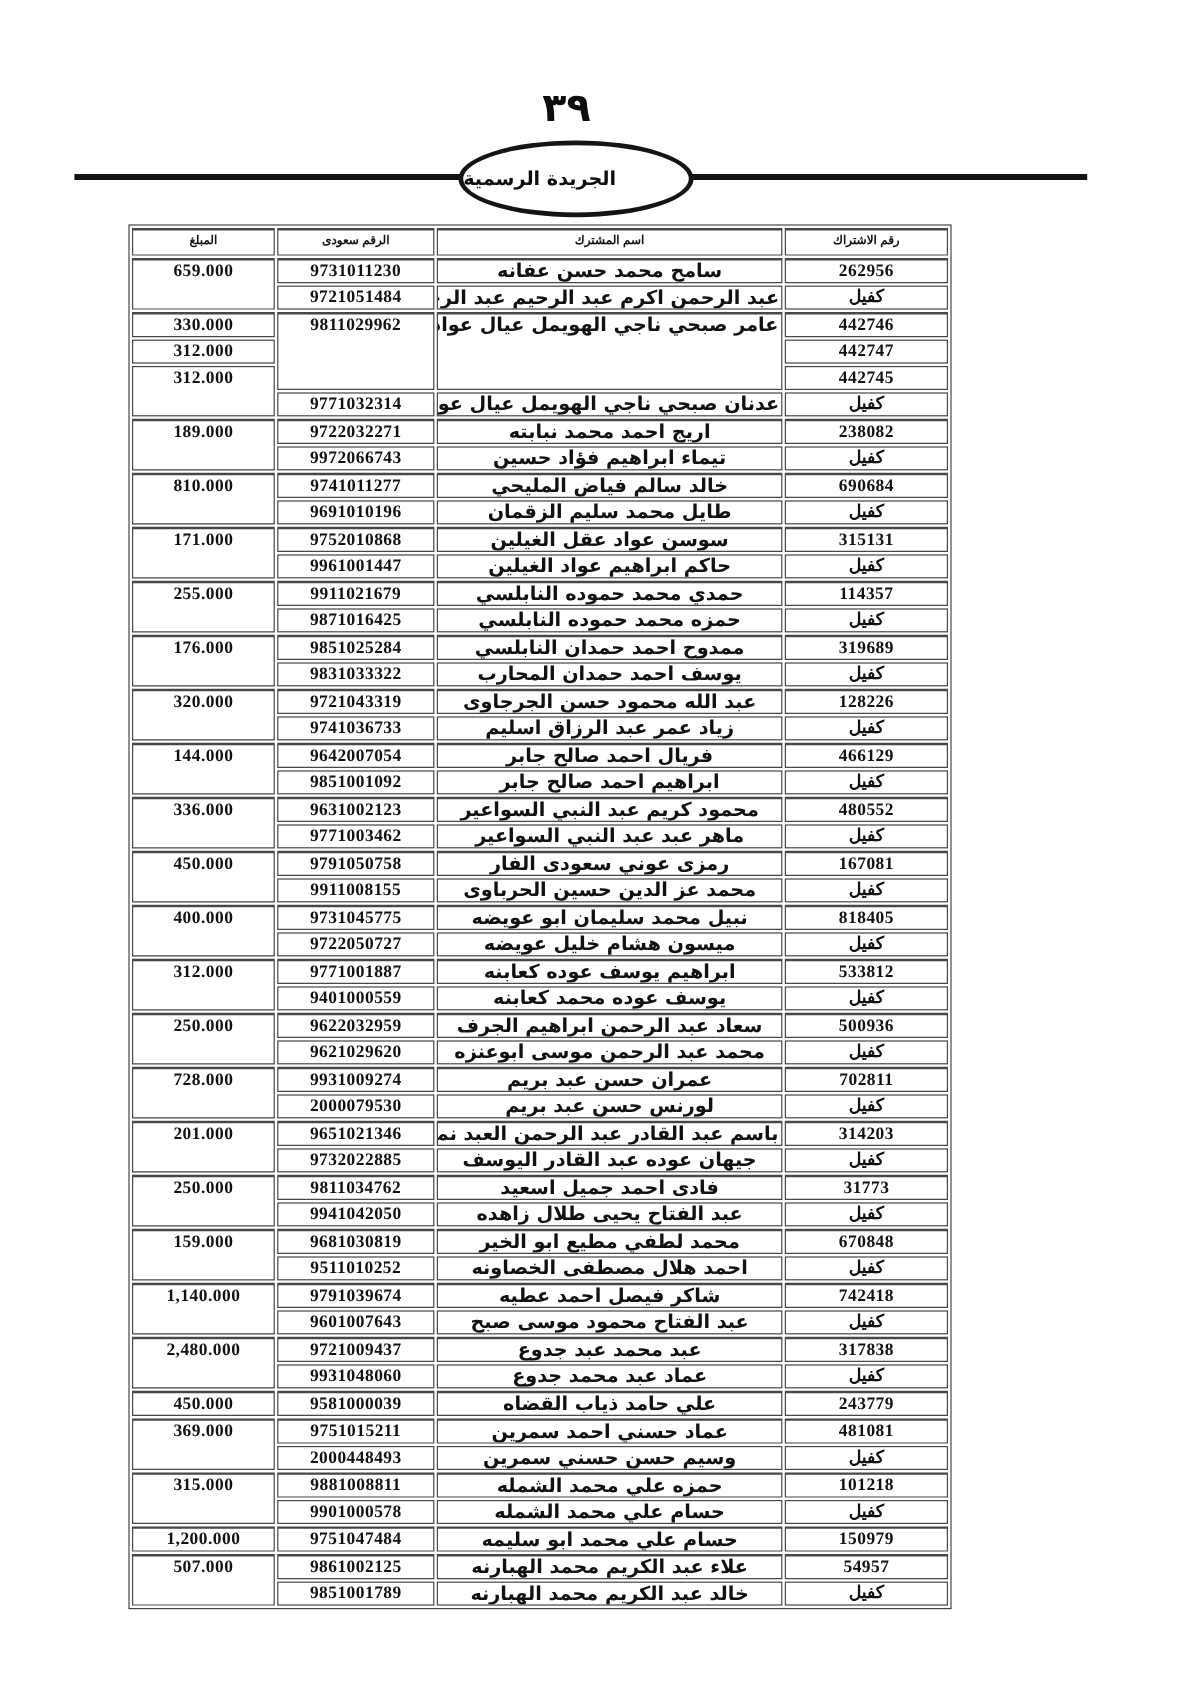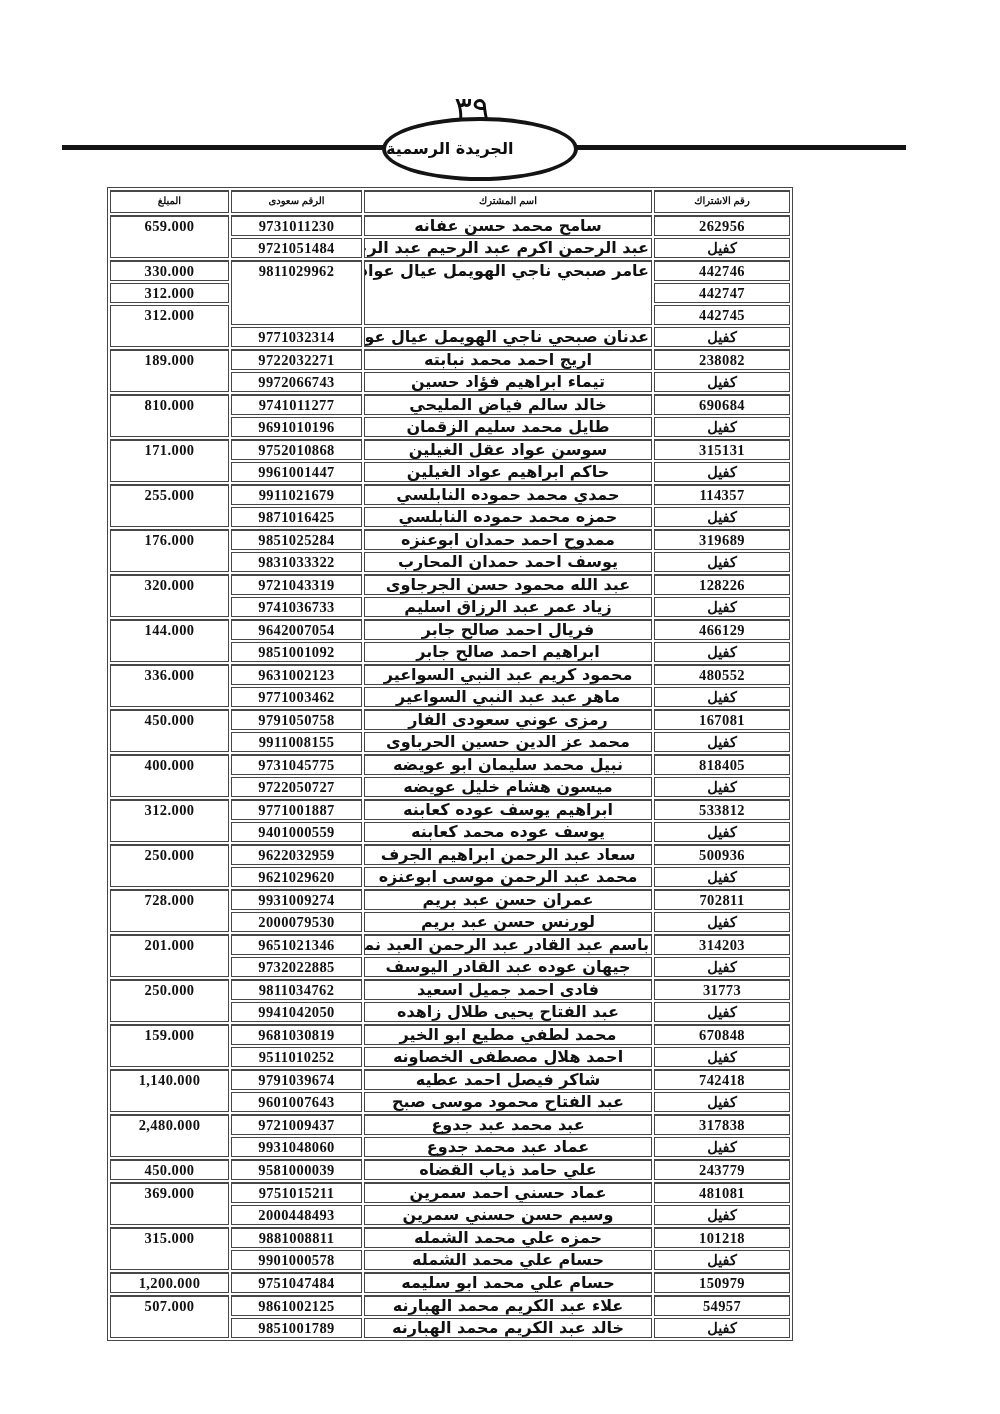--- a/index.html
+++ b/index.html
@@ -8,21 +8,21 @@
     background:#ffffff;
     position:relative;
     font-family:"DejaVu Sans", sans-serif;
     color:#111111;
     overflow:hidden;
   }
   .page-number {
     position:absolute; left:432px; top:70px; width:80px;
     text-align:center;
     font-family:"DejaVu Sans", sans-serif;
-    font-weight:normal; font-size:33px; color:#0d0d0d;margin-top:19px;
+    font-weight:bold; font-size:33px; color:#0d0d0d;
   }
   .rule-line {
     position:absolute; left:62px; top:145px;
     width:844px; height:5px; background:#141414;
   }
   .banner-ellipse {
     position:absolute; left:382px; top:117px;
     width:188px; height:56px;
     background:#ffffff;
     border:4px solid #141414;
@@ -172,21 +172,21 @@
           <td class="num">9911021679</td>
           <td rowspan="2" class="num">255.000</td>
         </tr>
         <tr>
           <td class="num">كفيل</td>
           <td class="ar">حمزه محمد حموده النابلسي</td>
           <td class="num">9871016425</td>
         </tr>
         <tr class="sep">
           <td class="num">319689</td>
-          <td class="ar">ممدوح احمد حمدان ابوعنزه</td>
+          <td class="ar">ممدوح احمد حمدان النابلسي</td>
           <td class="num">9851025284</td>
           <td rowspan="2" class="num">176.000</td>
         </tr>
         <tr>
           <td class="num">كفيل</td>
           <td class="ar">يوسف احمد حمدان المحارب</td>
           <td class="num">9831033322</td>
         </tr>
         <tr class="sep">
           <td class="num">128226</td>

